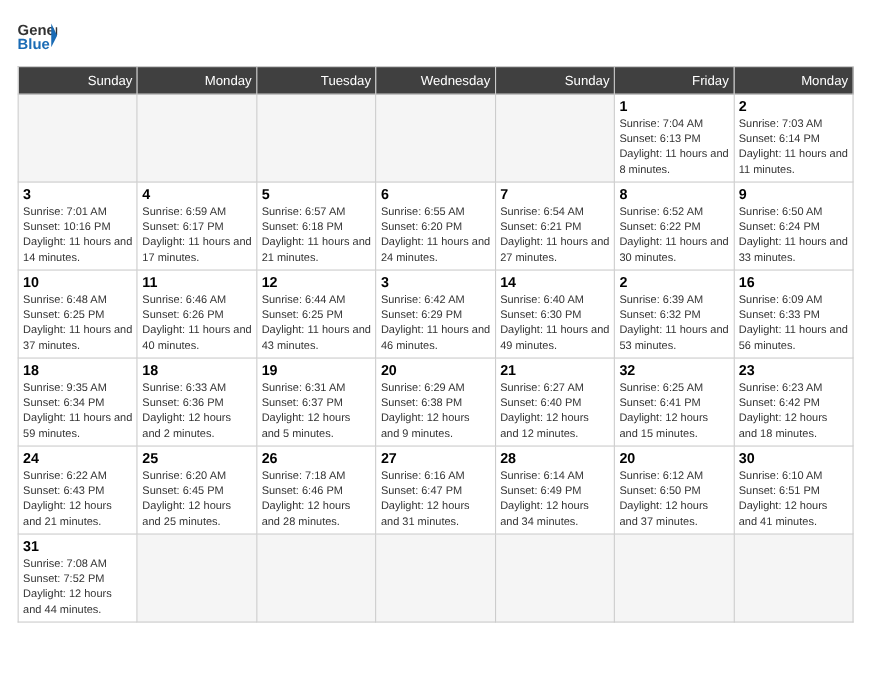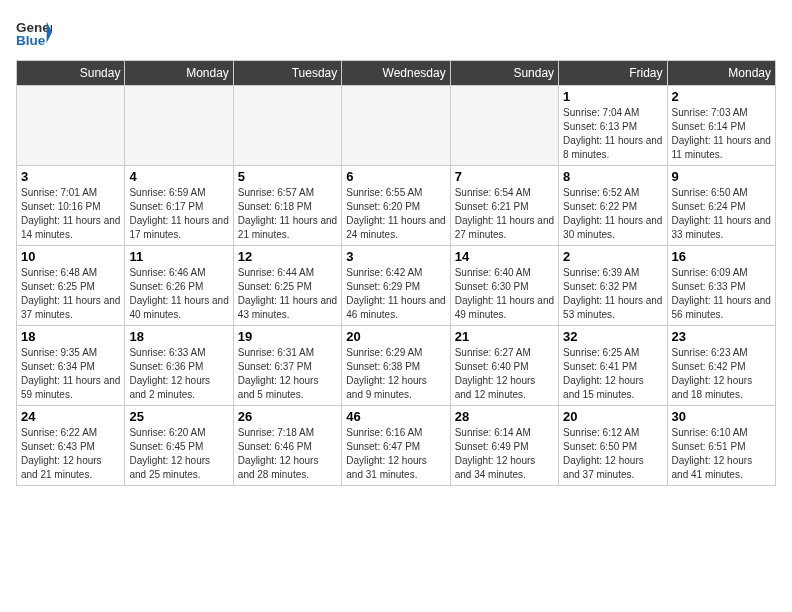--- a/index.html
+++ b/index.html
@@ -275,21 +275,21 @@
 Sunset: 6:45 PM
 Daylight: 12 hours and 25 minutes.</div>
         </td>
         <td>
           <span class="day-num">26</span>
           <div class="day-info">Sunrise: 7:18 AM
 Sunset: 6:46 PM
 Daylight: 12 hours and 28 minutes.</div>
         </td>
         <td>
-          <span class="day-num">46</span>
+          <span class="day-num">27</span>
           <div class="day-info">Sunrise: 6:16 AM
 Sunset: 6:47 PM
 Daylight: 12 hours and 31 minutes.</div>
         </td>
         <td>
           <span class="day-num">28</span>
           <div class="day-info">Sunrise: 6:14 AM
 Sunset: 6:49 PM
 Daylight: 12 hours and 34 minutes.</div>
         </td>
@@ -299,14 +299,28 @@
 Sunset: 6:50 PM
 Daylight: 12 hours and 37 minutes.</div>
         </td>
         <td>
           <span class="day-num">30</span>
           <div class="day-info">Sunrise: 6:10 AM
 Sunset: 6:51 PM
 Daylight: 12 hours and 41 minutes.</div>
         </td>
       </tr>
+      <tr class="week-row last-row">
+        <td>
+          <span class="day-num">31</span>
+          <div class="day-info">Sunrise: 7:08 AM
+Sunset: 7:52 PM
+Daylight: 12 hours and 44 minutes.</div>
+        </td>
+        <td class="empty"></td>
+        <td class="empty"></td>
+        <td class="empty"></td>
+        <td class="empty"></td>
+        <td class="empty"></td>
+        <td class="empty"></td>
+      </tr>
     </tbody>
 </table>
 
 </body></html>

